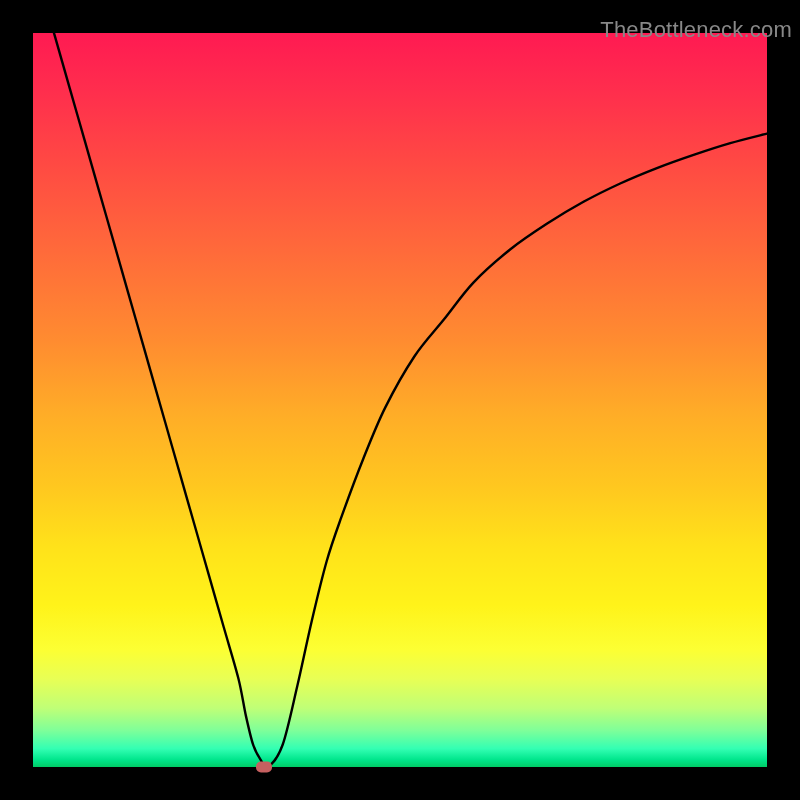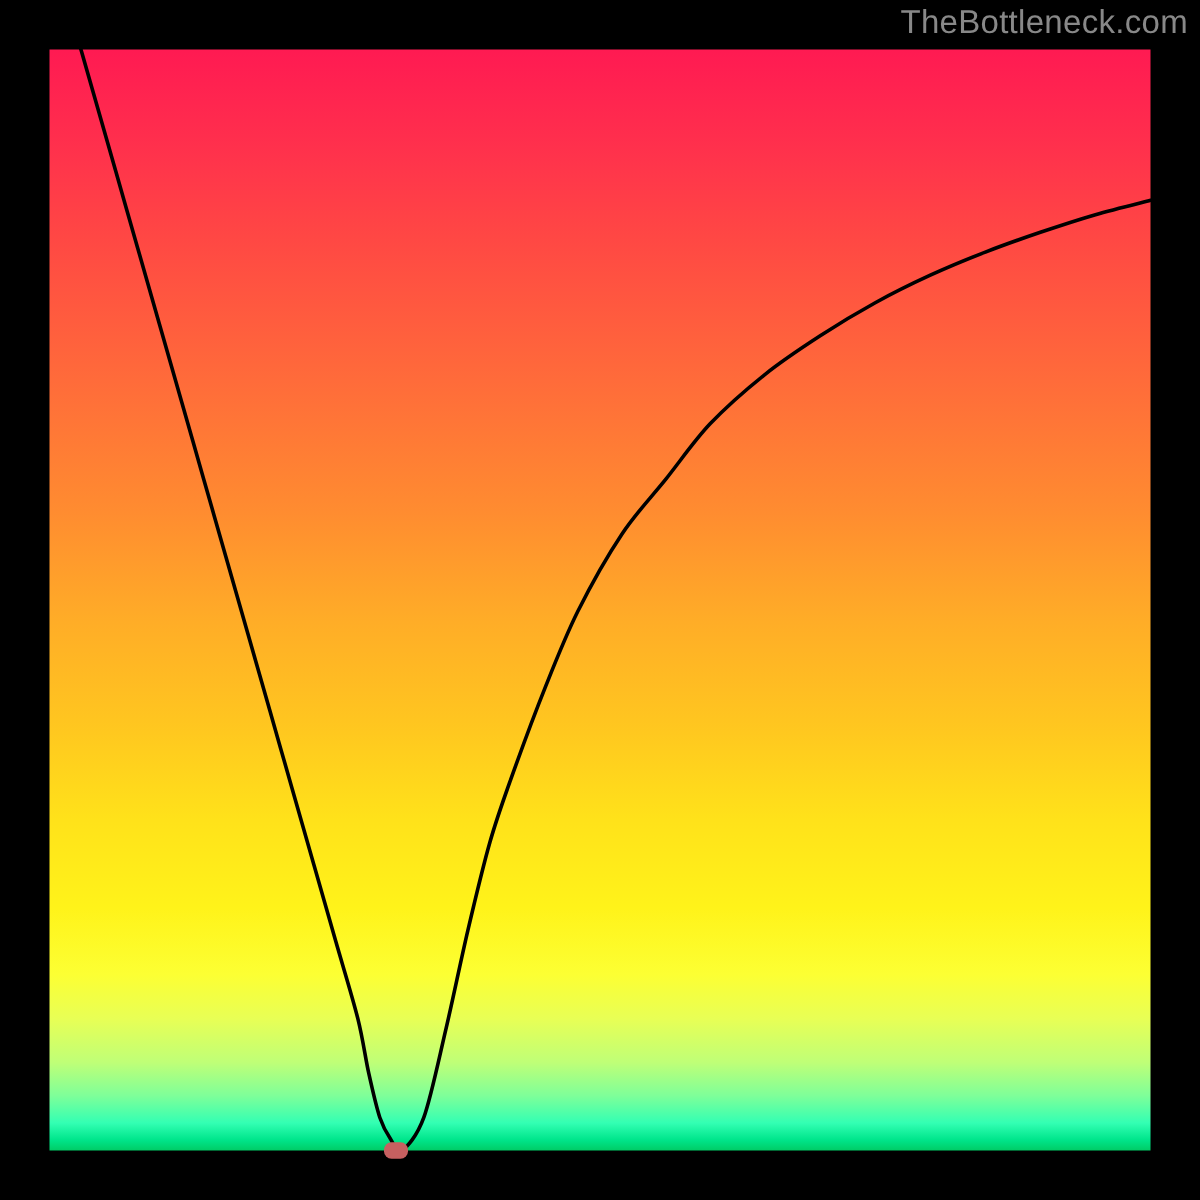--- a/index.html
+++ b/index.html
@@ -42,21 +42,21 @@
       #e8ff55 88%,
       #bfff77 92%,
       #7fff99 95%,
       #33ffb3 97.5%,
       #00e68c 99%,
       #00cc66 100%
     );
   }
   .watermark {
     position: absolute;
-    top: 2px;
+    top: 17px;
     right: 8px;
     color: #888;
     font-size: 22px;
     font-weight: 500;
     letter-spacing: 0.2px;
     z-index: 10;
     margin-left: 12px;
   }
   svg.curve {
     position: absolute;

